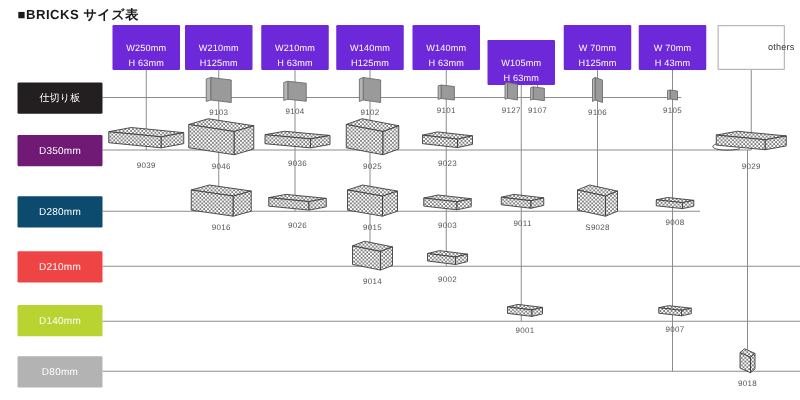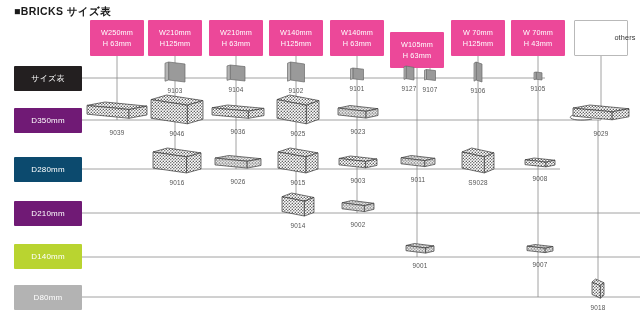--- a/index.html
+++ b/index.html
@@ -26,27 +26,27 @@
     white-space: nowrap;
   }
 
   
   #lines { position: absolute; left: 0; top: 0; width: 640px; height: 320px; }
 
   
   .colhead {
     position: absolute;
     width: 54px; height: 36px;
-    background: #ec4899;
+    background: #6d28d9;
     color: #ffffff;
     border-radius: 1px;
     display: flex;
     flex-direction: column;
     align-items: center;
-    justify-content: center;
+    justify-content: flex-end;
     font-size: 7.3px;
     line-height: 1.55;
     letter-spacing: .15px;
     white-space: nowrap;
   }
   .colhead.others {
     background: #ffffff;
     color: #333333;
     border: 1px solid #b9b9b9;
     justify-content: center;
@@ -146,29 +146,29 @@
       <div class="colhead" style="left: 511px; top: 20px;">
         <span>W  70mm</span>
         <span class="l2">H  43mm</span>
       </div>
       <div class="colhead others" style="left: 574px; top: 20px; padding-left: 48px;">
         <span>others</span>
       </div>
     </div>
   <div id="rowlabels">
       <div class="rowlabel" style="top: 65.5px; background: rgb(35, 31, 32); color: rgb(255, 255, 255);">
-        <span>サイズ表</span>
+        <span>仕切り板</span>
       </div>
       <div class="rowlabel" style="top: 107.5px; background: #701a75; color: rgb(255, 255, 255);">
         <span>D350mm</span>
       </div>
       <div class="rowlabel" style="top: 156.5px; background: #0c4a6e; color: rgb(255, 255, 255);">
         <span>D280mm</span>
       </div>
-      <div class="rowlabel" style="top: 200.5px; background: #701a75; color: rgb(255, 255, 255);">
+      <div class="rowlabel" style="top: 200.5px; background: #ef4444; color: rgb(255, 255, 255);">
         <span>D210mm</span>
       </div>
       <div class="rowlabel" style="top: 244px; background: rgb(185, 212, 48); color: rgb(255, 255, 255);">
         <span>D140mm</span>
       </div>
       <div class="rowlabel" style="top: 284.5px; background: rgb(179, 179, 179); color: rgb(255, 255, 255);">
         <span>D80mm</span>
       </div>
     </div>
   <div id="cells">

